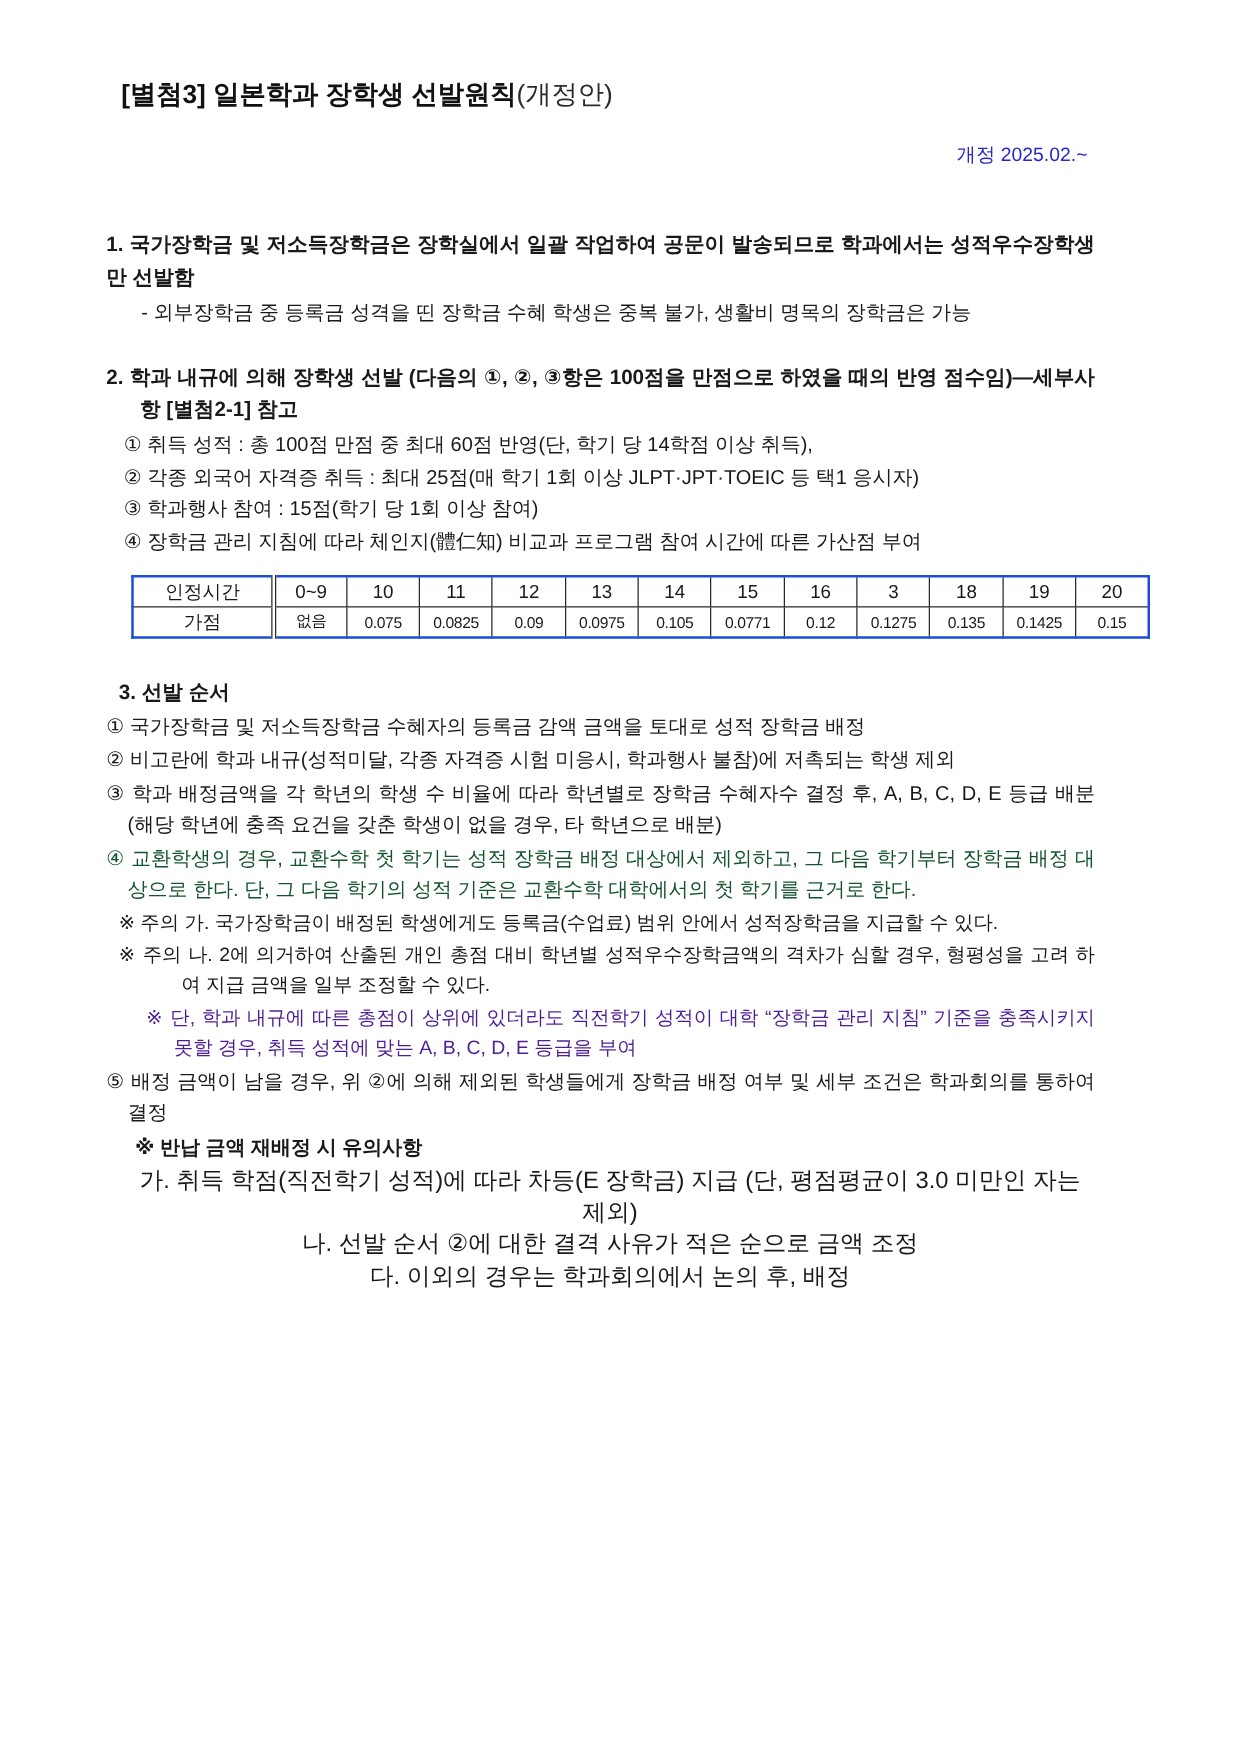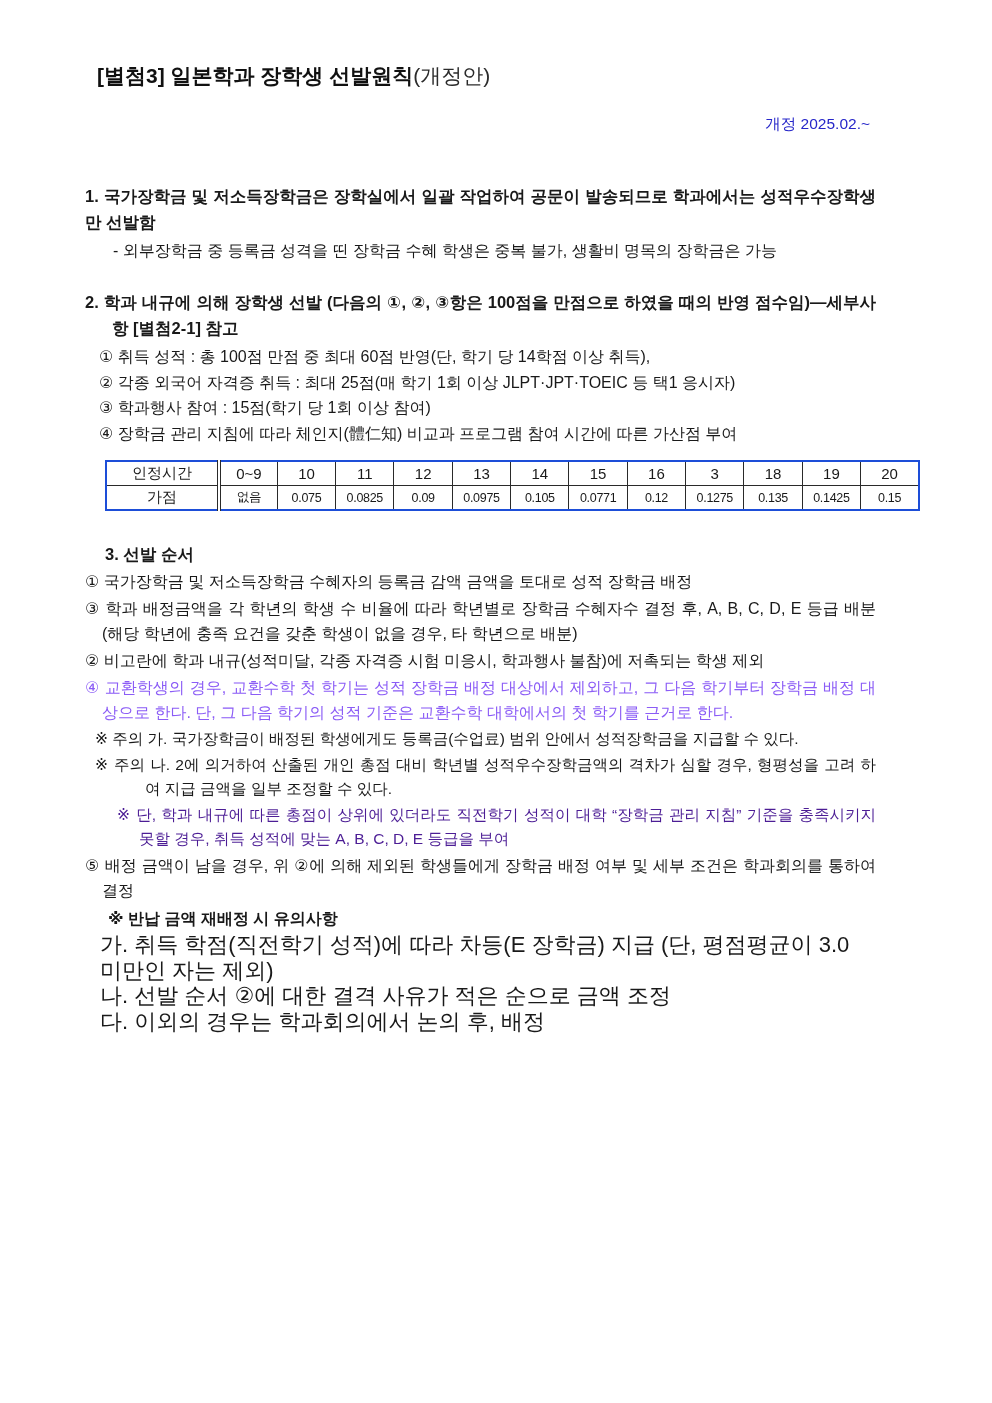--- a/index.html
+++ b/index.html
@@ -72,40 +72,41 @@
     white-space: nowrap;
   }
   table.bonus .rowhead {
     width: 108px;
     border-right: 4px double #2a2a2a;
     font-size: 15px;
   }
   table.bonus tr.hdr td { font-size: 15px; }
   table.bonus tr.val td { font-size: 12.5px; letter-spacing: -0.3px; }
   table.bonus tr.val .rowhead { font-size: 15px; letter-spacing: 0; }
-  .s3-heading { margin-top: 30px; margin-left: 20px; }
+  .s3-heading { margin-top: 30px; margin-left: 10px; }
   .s3-block { margin-top: 2px; }
   .hang17 { padding-left: 17px; text-indent: -17px; }
   .note { margin-left: 10px; font-size: 15.5px; line-height: 24px; text-align: justify; }
   .hang50 { padding-left: 50px; text-indent: -50px; }
   .hang22 { padding-left: 22px; text-indent: -22px; }
-  .blue { color: #8b5cf6; }
+  .blue { color: #14532d; }
   .red { color: #4c1d95; margin-left: 32px; }
   .item5 { }
   .refund-heading {
     margin-top: 3px;
     margin-left: 23px;
     font-weight: bold;
     font-size: 16px;
     line-height: 26px;
   }
   .refund-item {
     margin-left: 15px;
-    font-size: 22px;
+    font-size: 19px;
     line-height: 25.5px;
+    text-align: center;
   }
 </style>
 </head>
 <body>
 
 <div class="page">
 
   <div class="doc-title">
     <span class="t-bold">[별첨3] 일본학과 장학생 선발원칙</span><span class="t-normal">(개정안)</span>
   </div>
@@ -154,22 +155,22 @@
       <td>0.135</td>
       <td>0.1425</td>
       <td>0.15</td>
     </tr>
   </tbody>
     </table>
 
   <div class="heading s3-heading">3. 선발 순서</div>
 
   <div class="para s3-block hang17">① 국가장학금 및 저소득장학금 수혜자의 등록금 감액 금액을 토대로 성적 장학금 배정</div>
+  <div class="para s3-block hang17">② 비고란에 학과 내규(성적미달, 각종 자격증 시험 미응시, 학과행사 불참)에 저촉되는 학생 제외</div>
   <div class="para s3-block hang17">③ 학과 배정금액을 각 학년의 학생 수 비율에 따라 학년별로 장학금 수혜자수 결정 후, A, B, C, D, E 등급 배분 (해당 학년에 충족 요건을 갖춘 학생이 없을 경우, 타 학년으로 배분)</div>
-  <div class="para s3-block hang17">② 비고란에 학과 내규(성적미달, 각종 자격증 시험 미응시, 학과행사 불참)에 저촉되는 학생 제외</div>
   <div class="para s3-block hang17 blue">④ 교환학생의 경우, 교환수학 첫 학기는 성적 장학금 배정 대상에서 제외하고, 그 다음 학기부터 장학금 배정 대상으로 한다. 단, 그 다음 학기의 성적 기준은 교환수학 대학에서의 첫 학기를 근거로 한다.</div>
 
   <div class="note s3-block">※ 주의 가. 국가장학금이 배정된 학생에게도 등록금(수업료) 범위 안에서 성적장학금을 지급할 수 있다.</div>
   <div class="note s3-block hang50">※ 주의 나. 2에 의거하여 산출된 개인 총점 대비 학년별 성적우수장학금액의 격차가 심할 경우, 형평성을 고려 하여 지급 금액을 일부 조정할 수 있다.</div>
   <div class="note s3-block hang22 red">※ 단, 학과 내규에 따른 총점이 상위에 있더라도 직전학기 성적이 대학 “장학금 관리 지침” 기준을 충족시키지 못할 경우, 취득 성적에 맞는 A, B, C, D, E 등급을 부여</div>
 
   <div class="para s3-block hang17 item5">⑤ 배정 금액이 남을 경우, 위 ②에 의해 제외된 학생들에게 장학금 배정 여부 및 세부 조건은 학과회의를 통하여 결정</div>
 
   <div class="refund-heading">※ 반납 금액 재배정 시 유의사항</div>
   <div class="refund-item">가. 취득 학점(직전학기 성적)에 따라 차등(E 장학금) 지급 (단, 평점평균이 3.0 미만인 자는 제외)</div>

